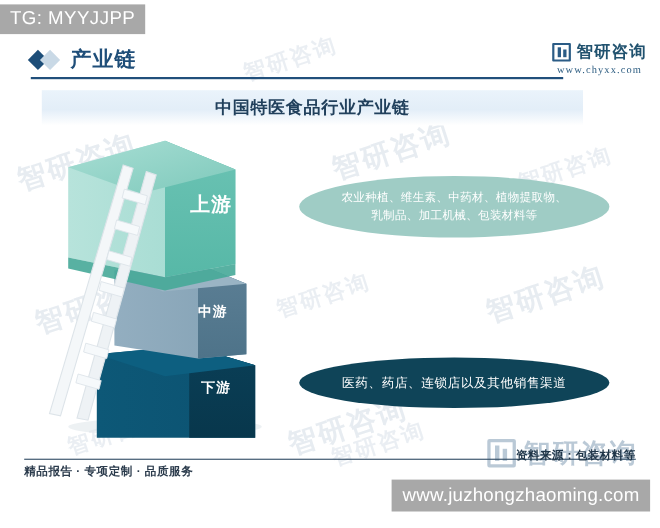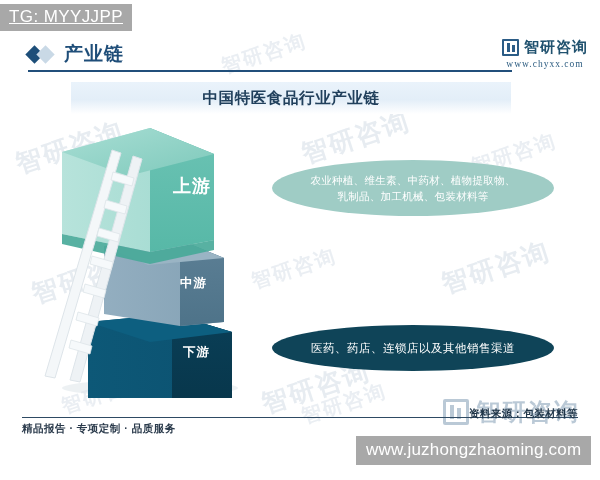--- a/index.html
+++ b/index.html
@@ -33,21 +33,20 @@
 
   
   #tg-tag {
     position: absolute; left: 0; top: 4px;
     background: #a8a8a8;
     color: #ffffff;
     font-size: 17px;
     padding: 3px 9px 4px 9px;
     letter-spacing: .4px;
     z-index: 60;
-    text-decoration: underline;
   }
 
   
   #header {
     position: absolute; left: 0; top: 38px; width: 600px; height: 38px;
     z-index: 30;
   }
   #diamond-wrap {
     position: absolute; left: 28px; top: 8px;
     width: 34px; height: 18px;
@@ -93,25 +92,24 @@
   }
   #brand-cn { font-size: 15px; font-weight: bold; color: #21526f; letter-spacing: 1px; }
   #brand-url {
     font-size: 9.5px; color: #2c5c80; letter-spacing: 1px;
     font-family: "Liberation Serif", serif;
     margin-top: 2px;
   }
 
   
   #title-card {
-    position: absolute; left: 38px; top: 82px; width: 440px; height: 32px;
+    position: absolute; left: 38px; top: 82px; width: 492px; height: 32px;
     background: linear-gradient(180deg,#eaf3fb 0%, #e3eef8 55%, #ffffff 100%);
     display: flex; align-items: center; justify-content: center;
     z-index: 20;
-    margin-left: 33px;
   }
   #title-text {
     font-size: 15.5px; font-weight: bold; color: #21405c;
     letter-spacing: .6px;
   }
 
   
   #boxes { position: absolute; left: 0; top: 110px; width: 300px; height: 290px; z-index: 25; }
 
   

